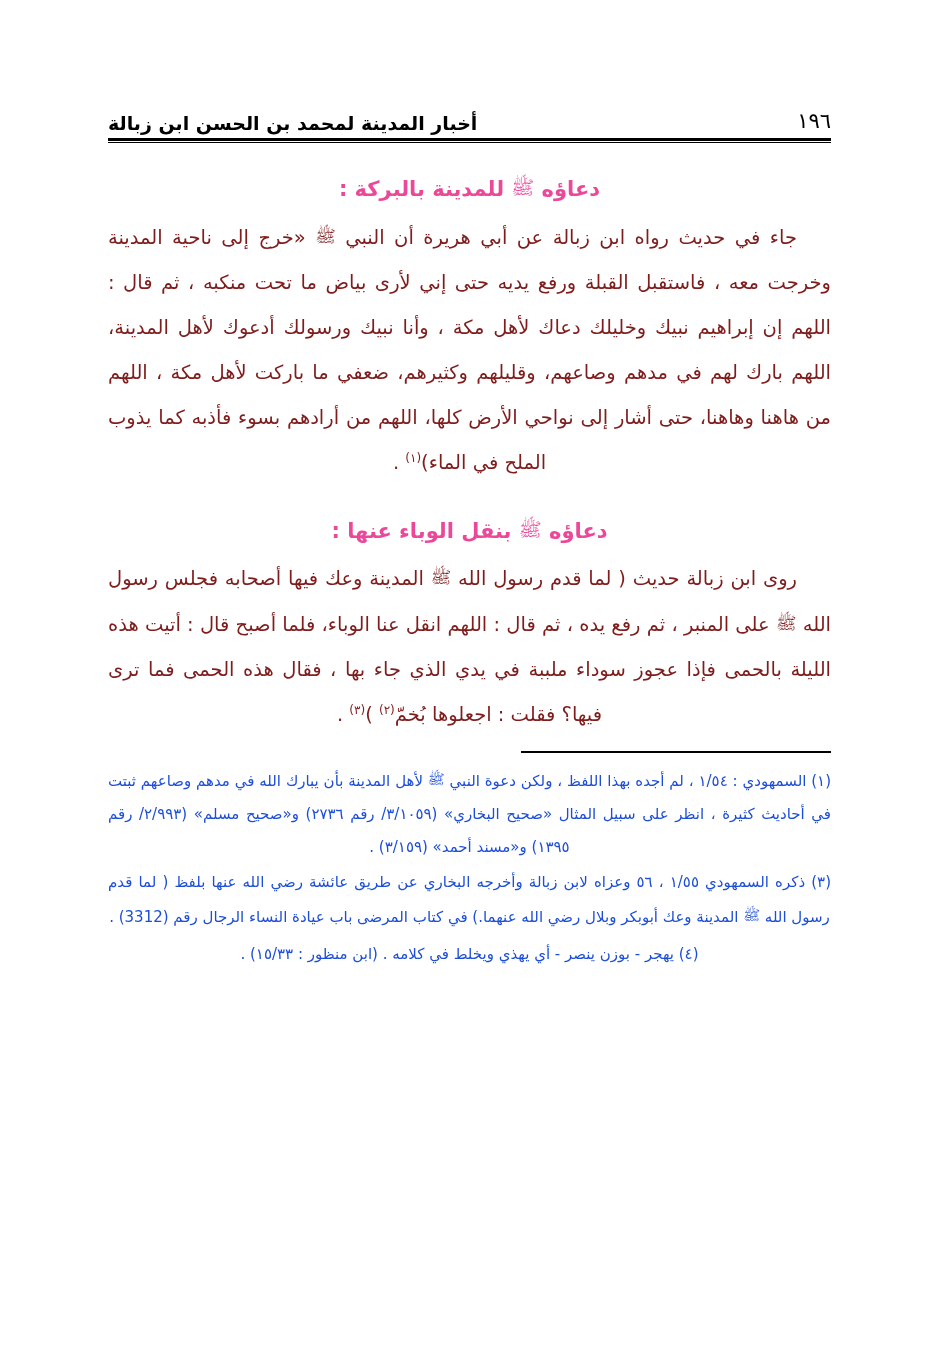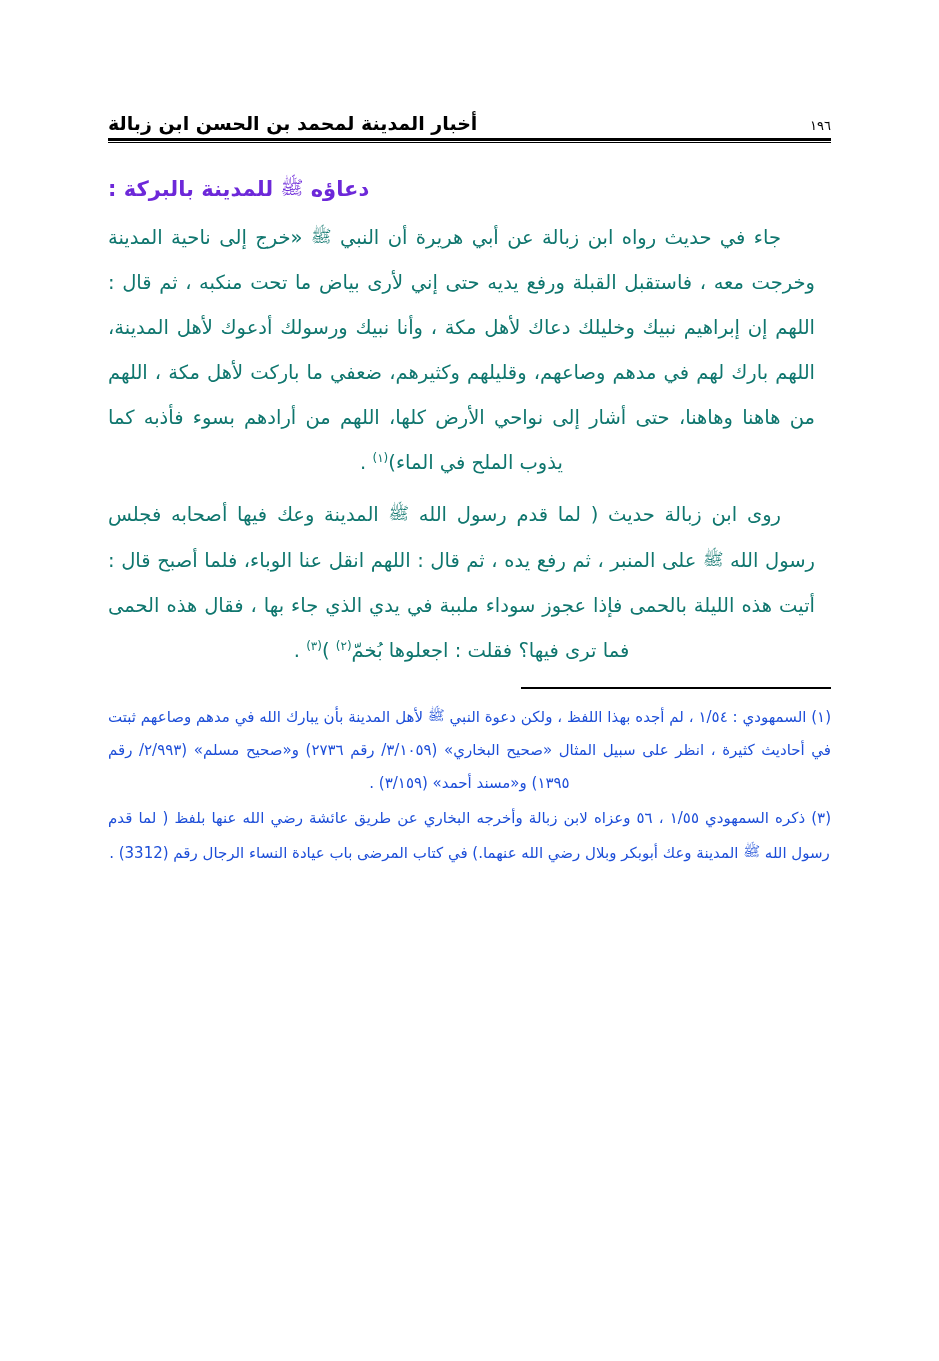--- a/index.html
+++ b/index.html
@@ -40,58 +40,58 @@
     height: 34px;
   }
   .runhead-title {
     font-size: 19px;
     font-weight: 700;
     letter-spacing: -0.5px;
     color: #000;
     white-space: nowrap;
   }
   .runhead-pageno {
-    font-size: 13px;
+    font-size: 21px;
     font-weight: 400;
     color: #000;
     white-space: nowrap;
     padding-bottom: 1px;
   }
   .runhead-rule {
     margin-top: 4px;
     height: 0;
     border-top: 3px solid #000;
     border-bottom: 1px solid #000;
     padding-bottom: 1px;
   }
 
   
   .section-heading {
     font-size: 21px;
     font-weight: 700;
-    color: #6d28d9;
-    text-align: left;
+    color: #ec4899;
+    text-align: center;
     margin: 30px 0 8px 0;
     line-height: 1.5;
     white-space: nowrap;
   }
   .section-heading .sallam {
     font-size: 19px;
     font-weight: 400;
     vertical-align: 2px;
   }
 
   
   .para {
     font-size: 19.5px;
     line-height: 45px;
-    color: #0f766e;
+    color: #7f1d1d;
     text-align: justify;
     text-align-last: center;
-    margin: 0 16px 6px 0;
+    margin: 0 0 6px 0;
     text-indent: 34px;
   }
   .para .sallam {
     font-size: 17px;
     vertical-align: 2px;
   }
   sup.fn {
     font-size: 12px;
     vertical-align: super;
     line-height: 0;
@@ -137,32 +137,36 @@
       <div class="runhead-pageno">١٩٦</div>
     </div>
     <div class="runhead-rule"></div>
 
     <div class="section-heading">
       <span>دعاؤه </span><span class="sallam">ﷺ</span><span> للمدينة بالبركة :</span>
     </div>
 
     <p class="para"><span>جاء في حديث رواه ابن زبالة عن أبي هريرة أن النبي </span><span class="sallam">ﷺ</span><span> «خرج إلى ناحية المدينة وخرجت معه ، فاستقبل القبلة ورفع يديه حتى إني لأرى بياض ما تحت منكبه ، ثم قال : اللهم إن إبراهيم نبيك وخليلك دعاك لأهل مكة ، وأنا نبيك ورسولك أدعوك لأهل المدينة، اللهم بارك لهم في مدهم وصاعهم، وقليلهم وكثيرهم، ضعفي ما باركت لأهل مكة ، اللهم من هاهنا وهاهنا، حتى أشار إلى نواحي الأرض كلها، اللهم من أرادهم بسوء فأذبه كما يذوب الملح في الماء)</span><sup class="fn">(١)</sup><span> .</span></p>
 
+    <div class="section-heading">
+      <span>دعاؤه </span><span class="sallam">ﷺ</span><span> بنقل الوباء عنها :</span>
+    </div>
 
     <p class="para"><span>روى ابن زبالة حديث ( لما قدم رسول الله </span><span class="sallam">ﷺ</span><span> المدينة وعك فيها أصحابه فجلس رسول الله </span><span class="sallam">ﷺ</span><span> على المنبر ، ثم رفع يده ، ثم قال : اللهم انقل عنا الوباء، فلما أصبح قال : أتيت هذه الليلة بالحمى فإذا عجوز سوداء ملببة في يدي الذي جاء بها ، فقال هذه الحمى فما ترى فيها؟ فقلت : اجعلوها بُخمّ</span><sup class="fn">(٢)</sup><span> )</span><sup class="fn">(٣)</sup><span> .</span></p>
 
 
     <div class="fn-rule-wrap">
       <div class="fn-rule"></div>
     </div>
 
     <div class="footnotes">
 
       <p class="footnote"><span class="marker">(١)</span><span> السمهودي : ١/٥٤ ، لم أجده بهذا اللفظ ، ولكن دعوة النبي </span><span class="sallam">ﷺ</span><span> لأهل المدينة بأن يبارك الله في مدهم وصاعهم ثبتت في أحاديث كثيرة ، انظر على سبيل المثال «صحيح البخاري» (٣/١٠٥٩/ رقم ٢٧٣٦) و«صحيح مسلم» (٢/٩٩٣/ رقم ١٣٩٥) و«مسند أحمد» (٣/١٥٩) .</span></p>
 
 
       <p class="footnote"><span class="marker">(٣)</span><span> ذكره السمهودي ١/٥٥ ، ٥٦ وعزاه لابن زبالة وأخرجه البخاري عن طريق عائشة رضي الله عنها بلفظ ( لما قدم رسول الله </span><span class="sallam">ﷺ</span><span> المدينة وعك أبوبكر وبلال رضي الله عنهما.) في كتاب المرضى باب عيادة النساء الرجال رقم (3312) .</span></p>
 
+      <p class="footnote"><span class="marker">(٤)</span><span> يهجر - بوزن ينصر - أي يهذي ويخلط في كلامه . (ابن منظور : ١٥/٣٣) .</span><span class="sallam"></span><span></span></p>
 
     </div>
 
   </div>
 </div>
 
 </body></html>

